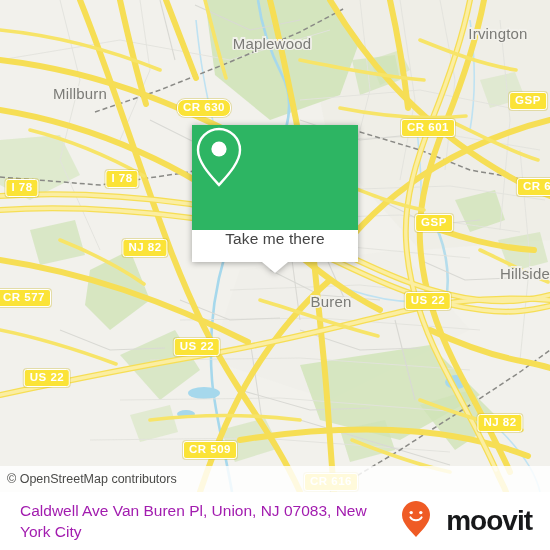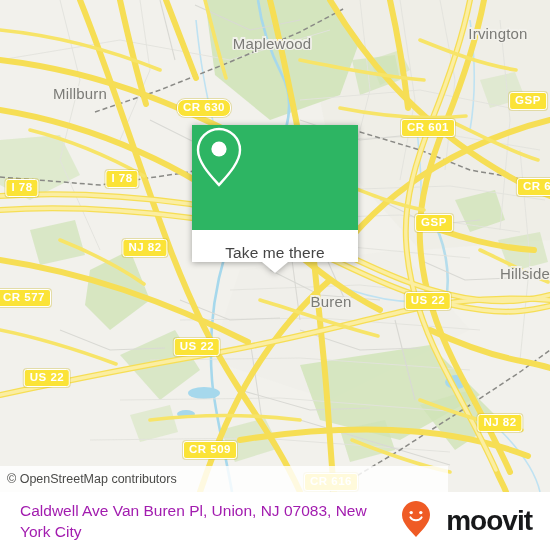--- a/index.html
+++ b/index.html
@@ -51,36 +51,36 @@
   .card{
     position:absolute;left:192px;top:125px;width:166px;
     filter:drop-shadow(0 1px 3px rgba(0,0,0,.32));
   }
   .card-green{
     height:105px;background:#2db563;
     display:flex;align-items:center;justify-content:center;
   }
   .card-foot{
     height:32px;background:#ffffff;
-    display:flex;align-items:flex-end;justify-content:center;
+    display:flex;align-items:flex-start;justify-content:center;
   }
   .card-foot span{
     color:#444444;font-size:15.5px;letter-spacing:.1px;
   }
   .card-tail{
     position:absolute;left:50%;top:137px;
     width:0;height:0;margin-left:-13px;
     border-left:13px solid transparent;
     border-right:13px solid transparent;
     border-top:11px solid #ffffff;
   }
 
   
   .attrib{
-    position:absolute;left:0;top:466px;width:448px;height:26px;
+    position:absolute;left:0;top:466px;width:550px;height:26px;
     background:rgba(255,255,255,.82);
     display:flex;align-items:center;
   }
   .attrib span{
     color:#4a4a48;font-size:12.5px;padding-left:7px;
   }
 
   
   .footer{
     position:absolute;left:0;top:492px;width:550px;height:58px;

